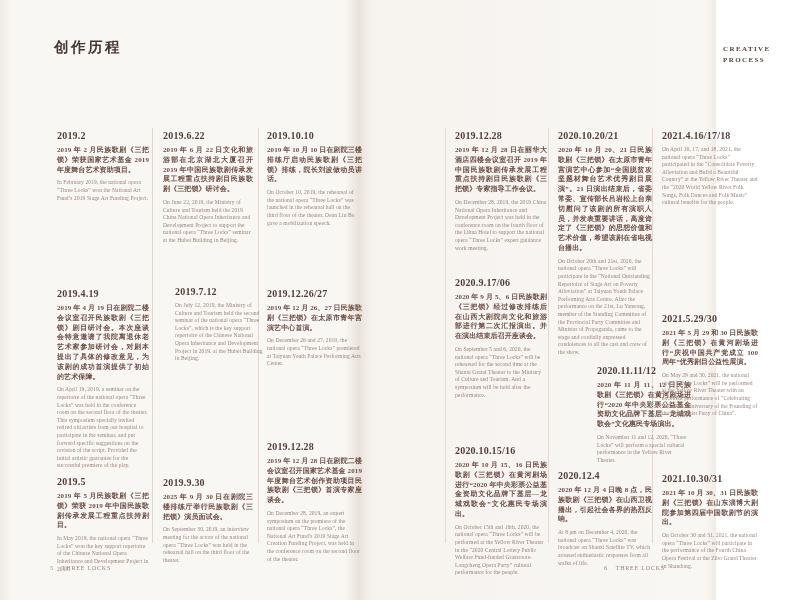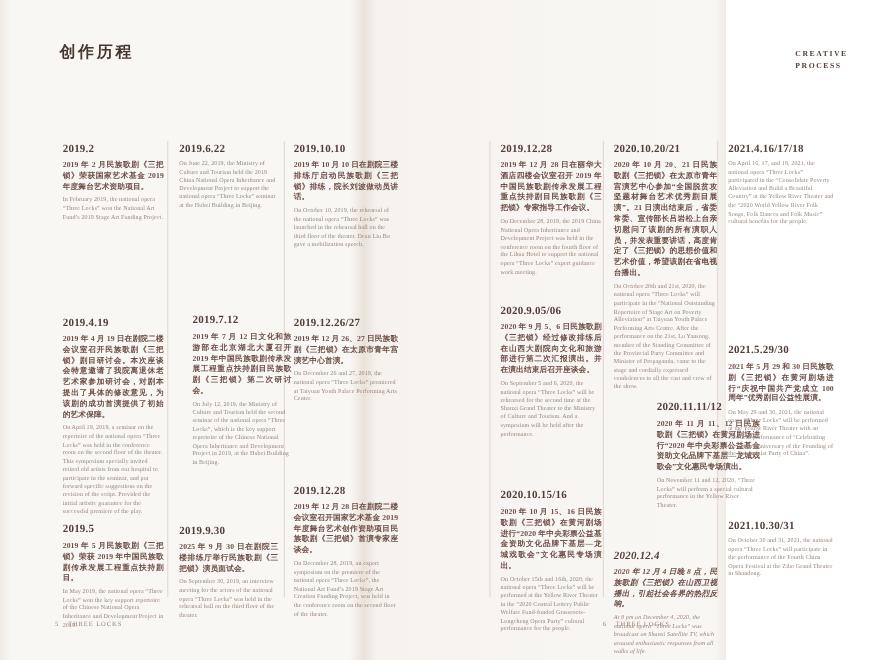--- a/index.html
+++ b/index.html
@@ -10,21 +10,21 @@
     --body-zh:#6e4f46;
     --body-en:#9a8278;
     --divider:#e3d7d0;
   }
   html,body{margin:0;padding:0;}
   body{
     width:808px;height:600px;overflow:hidden;
     font-family:"Liberation Serif","DejaVu Serif",serif;
   }
   #spread{
-    position:relative;width:660px;height:600px;
+    position:relative;width:716px;height:600px;
     background:linear-gradient(90deg,
       #efeae4 0%, var(--paper) 1.6%,
       var(--paper) 48.2%, #e9e2db 50.1%, #f6f3ef 52%,
       var(--paper) 98.4%, #f0ebe5 100%);
   }
   .page-title{
     position:absolute;left:54px;top:38px;
     font-size:14.5px;letter-spacing:2.5px;font-weight:600;
     color:var(--heading);
   }
@@ -94,25 +94,25 @@
         </div>
         <div class="entry" style="top: 476px;">
           <div class="date">2019.5</div>
           <div class="zh">2019 年 5 月民族歌剧《三把锁》荣获 2019 年中国民族歌剧传承发展工程重点扶持剧目。</div>
           <div class="en">In May 2019, the national opera “Three Locks” won the key support repertoire of the Chinese National Opera Inheritance and Development Project in 2019.</div>
         </div>
       </div>
       <div class="column" style="left: 163px; width: 90px;">
         <div class="entry" style="top: 130px;">
           <div class="date">2019.6.22</div>
+          <div class="zh">2019 年 6 月 22 日文化和旅游部在北京湖北大厦召开 2019 年中国民族歌剧传承发展工程重点扶持剧目民族歌剧《三把锁》研讨会。</div>
           <div class="en">On June 22, 2019, the Ministry of Culture and Tourism held the 2019 China National Opera Inheritance and Development Project to support the national opera “Three Locks” seminar at the Hubei Building in Beijing.</div>
         </div>
         <div class="entry" style="top: 286px; margin-left: 12px;">
           <div class="date">2019.7.12</div>
-          <div class="zh">2019 年 7 月 12 日文化和旅游部在北京湖北大厦召开 2019 年中国民族歌剧传承发展工程重点扶持剧目民族歌剧《三把锁》第二次研讨会。</div>
           <div class="en">On July 12, 2019, the Ministry of Culture and Tourism held the second seminar of the national opera “Three Locks”, which is the key support repertoire of the Chinese National Opera Inheritance and Development Project in 2019, at the Hubei Building in Beijing.</div>
         </div>
         <div class="entry" style="top: 477px;">
           <div class="date">2019.9.30</div>
           <div class="zh">2025 年 9 月 30 日在剧院三楼排练厅举行民族歌剧《三把锁》演员面试会。</div>
           <div class="en">On September 30, 2019, an interview meeting for the actors of the national opera “Three Locks” was held in the rehearsal hall on the third floor of the theater.</div>
         </div>
       </div>
       <div class="column" style="left: 267px; width: 95px;">
         <div class="entry" style="top: 130px;">
@@ -131,59 +131,60 @@
           <div class="en">On December 28, 2019, an expert symposium on the premiere of the national opera “Three Locks”, the National Art Fund’s 2019 Stage Art Creation Funding Project, was held in the conference room on the second floor of the theater.</div>
         </div>
       </div>
       <div class="column" style="left: 455px; width: 92px;">
         <div class="entry" style="top: 130px;">
           <div class="date">2019.12.28</div>
           <div class="zh">2019 年 12 月 28 日在丽华大酒店四楼会议室召开 2019 年中国民族歌剧传承发展工程重点扶持剧目民族歌剧《三把锁》专家指导工作会议。</div>
           <div class="en">On December 28, 2019, the 2019 China National Opera Inheritance and Development Project was held in the conference room on the fourth floor of the Lihua Hotel to support the national opera “Three Locks” expert guidance work meeting.</div>
         </div>
         <div class="entry" style="top: 277px;">
-          <div class="date">2020.9.05/06</div>
+          <div class="date">2020.9.17/06</div>
           <div class="zh">2020 年 9 月 5、6 日民族歌剧《三把锁》经过修改排练后在山西大剧院向文化和旅游部进行第二次汇报演出。并在演出结束后召开座谈会。</div>
           <div class="en">On September 5 and 6, 2020, the national opera “Three Locks” will be rehearsed for the second time at the Shanxi Grand Theater to the Ministry of Culture and Tourism. And a symposium will be held after the performance.</div>
         </div>
         <div class="entry" style="top: 445px;">
           <div class="date">2020.10.15/16</div>
           <div class="zh">2020 年 10 月 15、16 日民族歌剧《三把锁》在黄河剧场进行“2020 年中央彩票公益基金资助文化品牌下基层—龙城戏歌会”文化惠民专场演出。</div>
           <div class="en">On October 15th and 16th, 2020, the national opera “Three Locks” will be performed at the Yellow River Theater in the “2020 Central Lottery Public Welfare Fund-funded Grassroots-Longcheng Opera Party” cultural performance for the people.</div>
         </div>
       </div>
       <div class="column" style="left: 558px; width: 94px;">
         <div class="entry" style="top: 130px;">
           <div class="date">2020.10.20/21</div>
           <div class="zh">2020 年 10 月 20、21 日民族歌剧《三把锁》在太原市青年宫演艺中心参加“全国脱贫攻坚题材舞台艺术优秀剧目展演”。21 日演出结束后，省委常委、宣传部长吕岩松上台亲切慰问了该剧的所有演职人员，并发表重要讲话，高度肯定了《三把锁》的思想价值和艺术价值，希望该剧在省电视台播出。</div>
           <div class="en">On October 20th and 21st, 2020, the national opera “Three Locks” will participate in the “National Outstanding Repertoire of Stage Art on Poverty Alleviation” at Taiyuan Youth Palace Performing Arts Centre. After the performance on the 21st, Lu Yansong, member of the Standing Committee of the Provincial Party Committee and Minister of Propaganda, came to the stage and cordially expressed condolences to all the cast and crew of the show.</div>
         </div>
         <div class="entry" style="top: 365px; margin-left: 39px;">
           <div class="date">2020.11.11/12</div>
           <div class="zh">2020 年 11 月 11、12 日民族歌剧《三把锁》在黄河剧场进行“2020 年中央彩票公益基金资助文化品牌下基层—龙城戏歌会”文化惠民专场演出。</div>
           <div class="en">On November 11 and 12, 2020, “Three Locks” will perform a special cultural performance in the Yellow River Theater.</div>
         </div>
-        <div class="entry" style="top: 500px; font-style: italic;">
+        <div class="entry" style="top: 470px;">
           <div class="date">2020.12.4</div>
           <div class="zh">2020 年 12 月 4 日晚 8 点，民族歌剧《三把锁》在山西卫视播出，引起社会各界的热烈反响。</div>
           <div class="en">At 8 pm on December 4, 2020, the national opera “Three Locks” was broadcast on Shanxi Satellite TV, which aroused enthusiastic responses from all walks of life.</div>
         </div>
       </div>
       <div class="column" style="left: 662px; width: 96px;">
         <div class="entry" style="top: 130px;">
           <div class="date">2021.4.16/17/18</div>
           <div class="en">On April 16, 17, and 18, 2021, the national opera “Three Locks” participated in the “Consolidate Poverty Alleviation and Build a Beautiful Country” at the Yellow River Theater and the “2020 World Yellow River Folk Songs, Folk Dances and Folk Music” cultural benefits for the people.</div>
         </div>
         <div class="entry" style="top: 313px;">
           <div class="date">2021.5.29/30</div>
           <div class="zh">2021 年 5 月 29 和 30 日民族歌剧《三把锁》在黄河剧场进行“庆祝中国共产党成立 100 周年”优秀剧目公益性展演。</div>
           <div class="en">On May 29 and 30, 2021, the national opera “Three Locks” will be performed at the Yellow River Theater with an excellent performance of “Celebrating the 100th Anniversary of the Founding of the Communist Party of China”.</div>
         </div>
         <div class="entry" style="top: 473px;">
           <div class="date">2021.10.30/31</div>
+          <div class="zh">2021 年 10 月 30、31 日民族歌剧《三把锁》在山东淄博大剧院参加第四届中国歌剧节的演出。</div>
           <div class="en">On October 30 and 31, 2021, the national opera “Three Locks” will participate in the performance of the Fourth China Opera Festival at the Zibo Grand Theater in Shandong.</div>
         </div>
       </div>
     </div>
 
   <div class="footer footer-left">
     <span class="num">5</span><span>THREE LOCKS</span>
   </div>
 
   <div class="footer footer-right">

